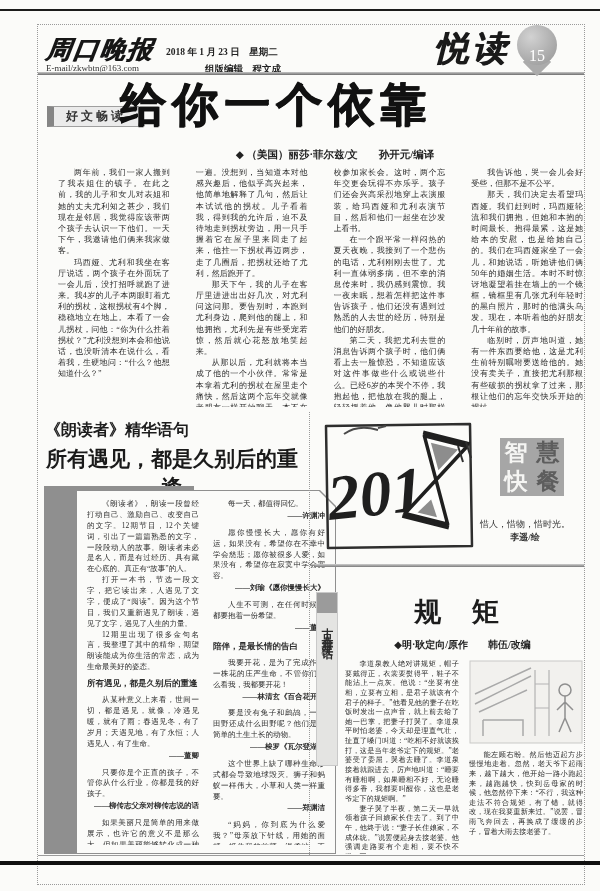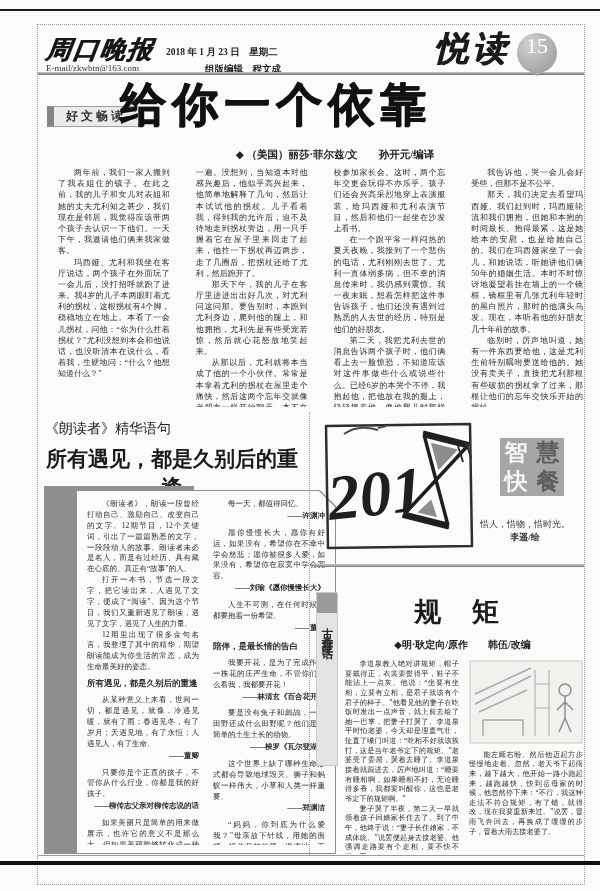--- a/index.html
+++ b/index.html
@@ -16,35 +16,35 @@
             letter-spacing:2px;transform:skewX(-8deg);color:#161616;text-shadow:1px 0 0 #161616;}
   .pub-date{left:166px;top:46px;font-size:9.5px;font-weight:bold;color:#222;}
   .email{left:46px;top:63px;font-size:9px;color:#333;}
   .editor{left:205px;top:63px;font-size:9.5px;font-weight:bold;color:#222;}
   .section-name{left:380px;top:26px;width:130px;text-align:right;font-size:34px;font-weight:bold;
                 font-style:italic;letter-spacing:4px;color:#1a1a1a;text-shadow:1px 0 0 #1a1a1a;}
   .header-line{left:38px;top:72px;width:546px;height:3px;background:linear-gradient(#c6c6c6,#6e6e6e);}
   .pin-tail{left:527px;top:52px;width:20px;height:20px;background:#ababab;transform:rotate(45deg);}
   .pin-circle{left:517px;top:25px;width:40px;height:40px;border-radius:50%;
               background:radial-gradient(circle at 35% 30%,#d2d2d2,#949494);
-              display:flex;align-items:flex-start;justify-content:center;
-              font-size:22px;color:#ffffff;font-weight:500;margin-top:8px;}
+              display:flex;align-items:flex-end;justify-content:center;
+              font-size:16px;color:#ffffff;font-weight:500;}
   
   .kicker{left:47px;top:106px;width:84px;height:19px;background:#ebebeb;border:1px solid #9f9f9f;
           border-left:7px solid #858585;font-size:12px;font-weight:bold;letter-spacing:3px;
           line-height:19px;text-align:center;color:#333;}
   .lead-title{left:120px;top:74px;width:430px;font-size:46px;font-weight:900;
               letter-spacing:6px;color:#111;text-shadow:1px 0 0 #111,0 1px 0 #111;}
   .lead-byline{left:120px;top:148px;width:430px;text-align:center;font-size:10.5px;font-weight:bold;color:#222;}
   .lead-cols{left:45px;top:167px;width:538px;height:240px;display:flex;gap:13px;}
   .lead-col{flex:1;font-size:8px;line-height:1.4;text-align:justify;overflow:hidden;color:#2b2b2b;margin-left:13px;}
   .lead-col p{margin:0;text-indent:2em;}
   p.noindent{text-indent:0;}
   
-  .reader-kicker{left:45px;top:420px;font-size:14px;font-weight:normal;color:#1d1d1d;}
+  .reader-kicker{left:45px;top:420px;font-size:16px;font-weight:bold;color:#1d1d1d;}
   .reader-title{left:38px;top:445px;width:268px;text-align:center;font-size:21px;font-weight:600;color:#1a1a1a;}
   .reader-accent{left:44px;top:486px;width:150px;height:4px;background:#8f8f8f;}
   .reader-box{left:44px;top:490px;width:260px;height:364px;background:#8f8f8f;
               clip-path:polygon(0 0,calc(100% - 16px) 0,100% 16px,100% 100%,0 100%);padding-left:32px;}
   .reader-box-in{box-sizing:border-box;margin:1px;width:258px;height:362px;background:#fbfbf9;
               clip-path:polygon(0 0,calc(100% - 16px) 0,100% 16px,100% 100%,0 100%);
               padding:8px 10px;display:flex;gap:14px;}
   .reader-col{flex:1;font-size:7.5px;line-height:1.45;text-align:justify;overflow:hidden;color:#2d2d2d;}
   .reader-col p{margin:0;text-indent:2em;}
   .attr{text-align:right;font-weight:bold;text-indent:0 !important;margin:1px 0 6px !important;}

